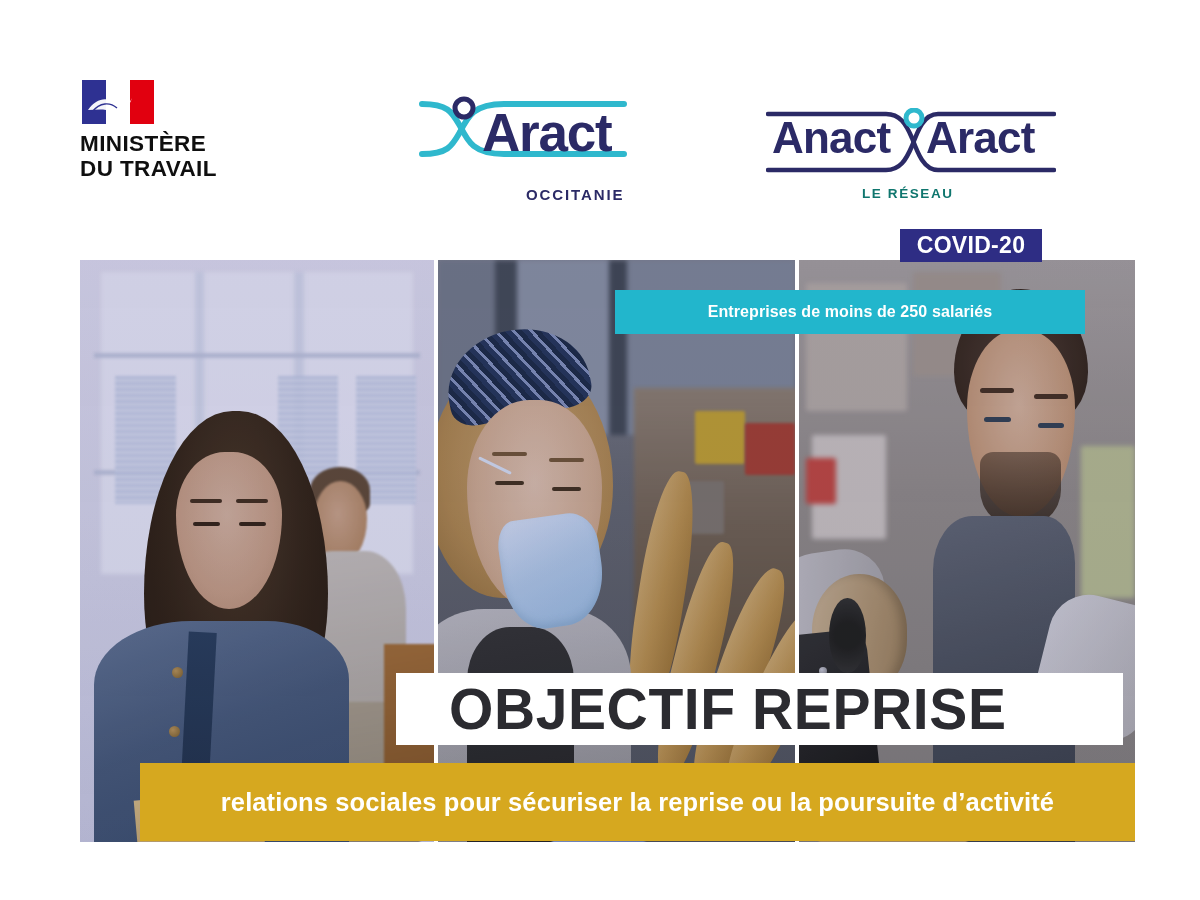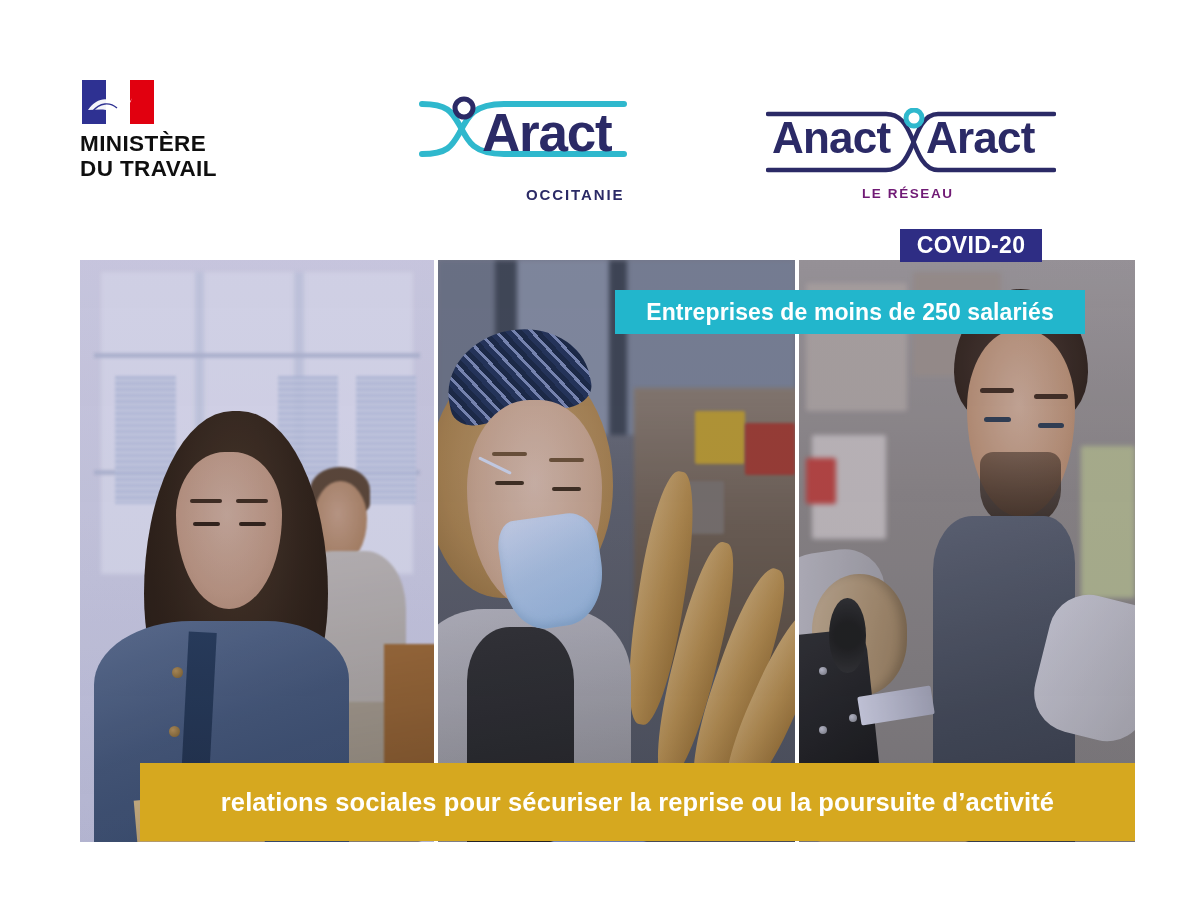--- a/index.html
+++ b/index.html
@@ -133,21 +133,21 @@
     letter-spacing: -0.8px;
     color: #2b2a66;
   }
   .anact-sub {
     position: absolute;
     left: 96px;
     top: 78px;
     font-size: 13.5px;
     font-weight: bold;
     letter-spacing: 1.6px;
-    color: #701a75;
+    color: #0f766e;
   }
 
   
   .covid-badge {
     position: absolute;
     left: 900px;
     top: 217px;
     width: 142px;
     height: 33px;
     background: #2e2d84;
@@ -430,21 +430,21 @@
     width: 470px;
     height: 44px;
     background: #22b6cc;
     display: flex;
     align-items: center;
     justify-content: center;
     z-index: 5;
   }
   .teal-banner-text {
     color: #ffffff;
-    font-size: 23px;
+    font-size: 16px;
     font-weight: bold;
     letter-spacing: 0.1px;
     white-space: nowrap;
   }
 
   
   .title-band {
     position: absolute;
     left: 396px;
     top: 661px;
@@ -621,20 +621,23 @@
         <div class="p3-carton"></div>
       </div>
       <div class="tint"></div>
     </div>
   </div>
 
   <div class="teal-banner">
     <span class="teal-banner-text">Entreprises de moins de 250 salariés</span>
   </div>
 
+  <div class="title-band">
+    <span class="title-text">OBJECTIF  REPRISE</span>
+  </div>
 
   <div class="gold-band">
     <div class="gold-text">
       <div>relations sociales pour sécuriser la reprise ou la poursuite d’activité</div>
     </div>
   </div>
 
 </div>
 
 </body></html>

